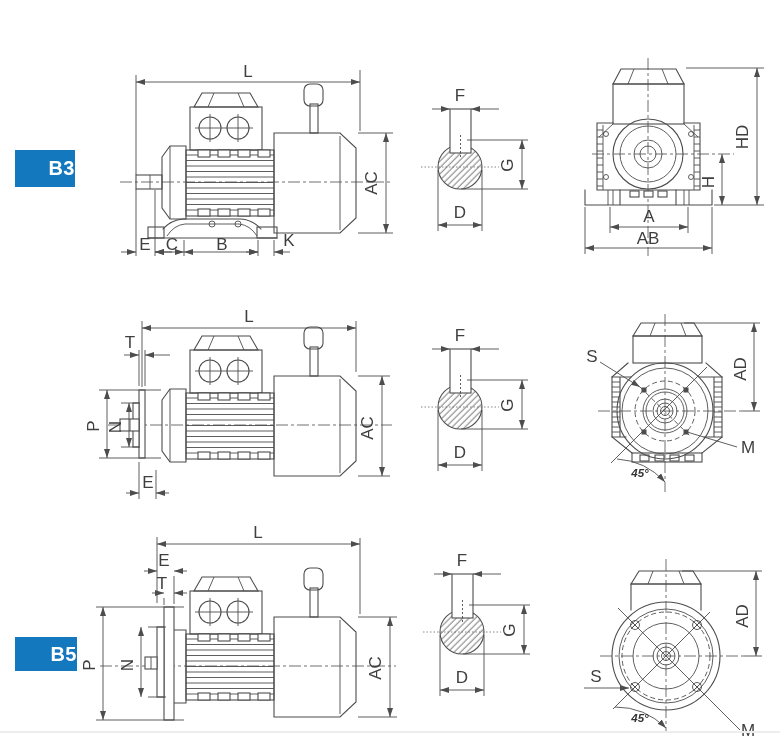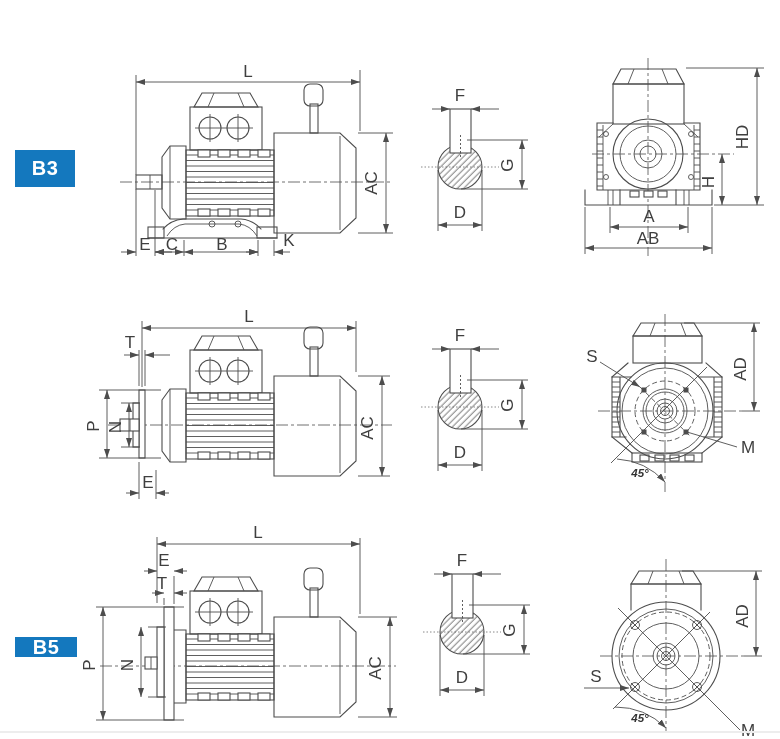--- a/index.html
+++ b/index.html
@@ -3,24 +3,24 @@
 <meta charset="utf-8">
 <style>
   html,body{margin:0;padding:0;}
   body{width:780px;height:739px;position:relative;background:#fff;overflow:hidden;
        font-family:"Liberation Sans",sans-serif;}
   .stage{position:absolute;inset:0;}
   .page-title{position:absolute;left:7px;top:6px;white-space:nowrap;}
   .page-title .cn{font-weight:bold;font-size:17px;color:#34302d;letter-spacing:0.5px;}
   .page-title .en{font-size:13.5px;color:#3c3c3c;}
   .badge{position:absolute;background:#1478be;color:#fff;font-weight:bold;font-size:20px;
-         display:flex;align-items:center;justify-content:center;letter-spacing:0.5px;}
+         display:flex;align-items:center;justify-content:flex-end;letter-spacing:0.5px;}
   .badge.b3{left:15px;top:150px;width:60px;height:37px;}
   .badge.b14{left:15px;top:397px;width:74px;height:38px;}
-  .badge.b5{left:15px;top:637px;width:62px;height:20px;}
+  .badge.b5{left:15px;top:637px;width:62px;height:34px;}
   .bottom-rule{position:absolute;left:0;top:731px;width:780px;height:2px;background:#ededed;}
   svg{position:absolute;left:0;top:0;}
   svg .ln{stroke:#4d4d4d;stroke-width:1.1;fill:none;stroke-linecap:square;}
   svg .thin{stroke:#4d4d4d;stroke-width:0.9;fill:none;}
   svg .dim{stroke:#4d4d4d;stroke-width:0.9;fill:none;}
   svg .cl{stroke:#4d4d4d;stroke-width:0.8;fill:none;stroke-dasharray:12 3 3 3;}
   svg .dot{stroke:#6a6a6a;stroke-width:0.8;fill:none;stroke-dasharray:1.5 2;}
   svg .dsh{stroke:#4d4d4d;stroke-width:0.9;fill:none;stroke-dasharray:5 3;}
   svg .wfill{fill:#ffffff;stroke:#4d4d4d;stroke-width:1.1;}
   svg .solid{fill:#4d4d4d;stroke:none;}

